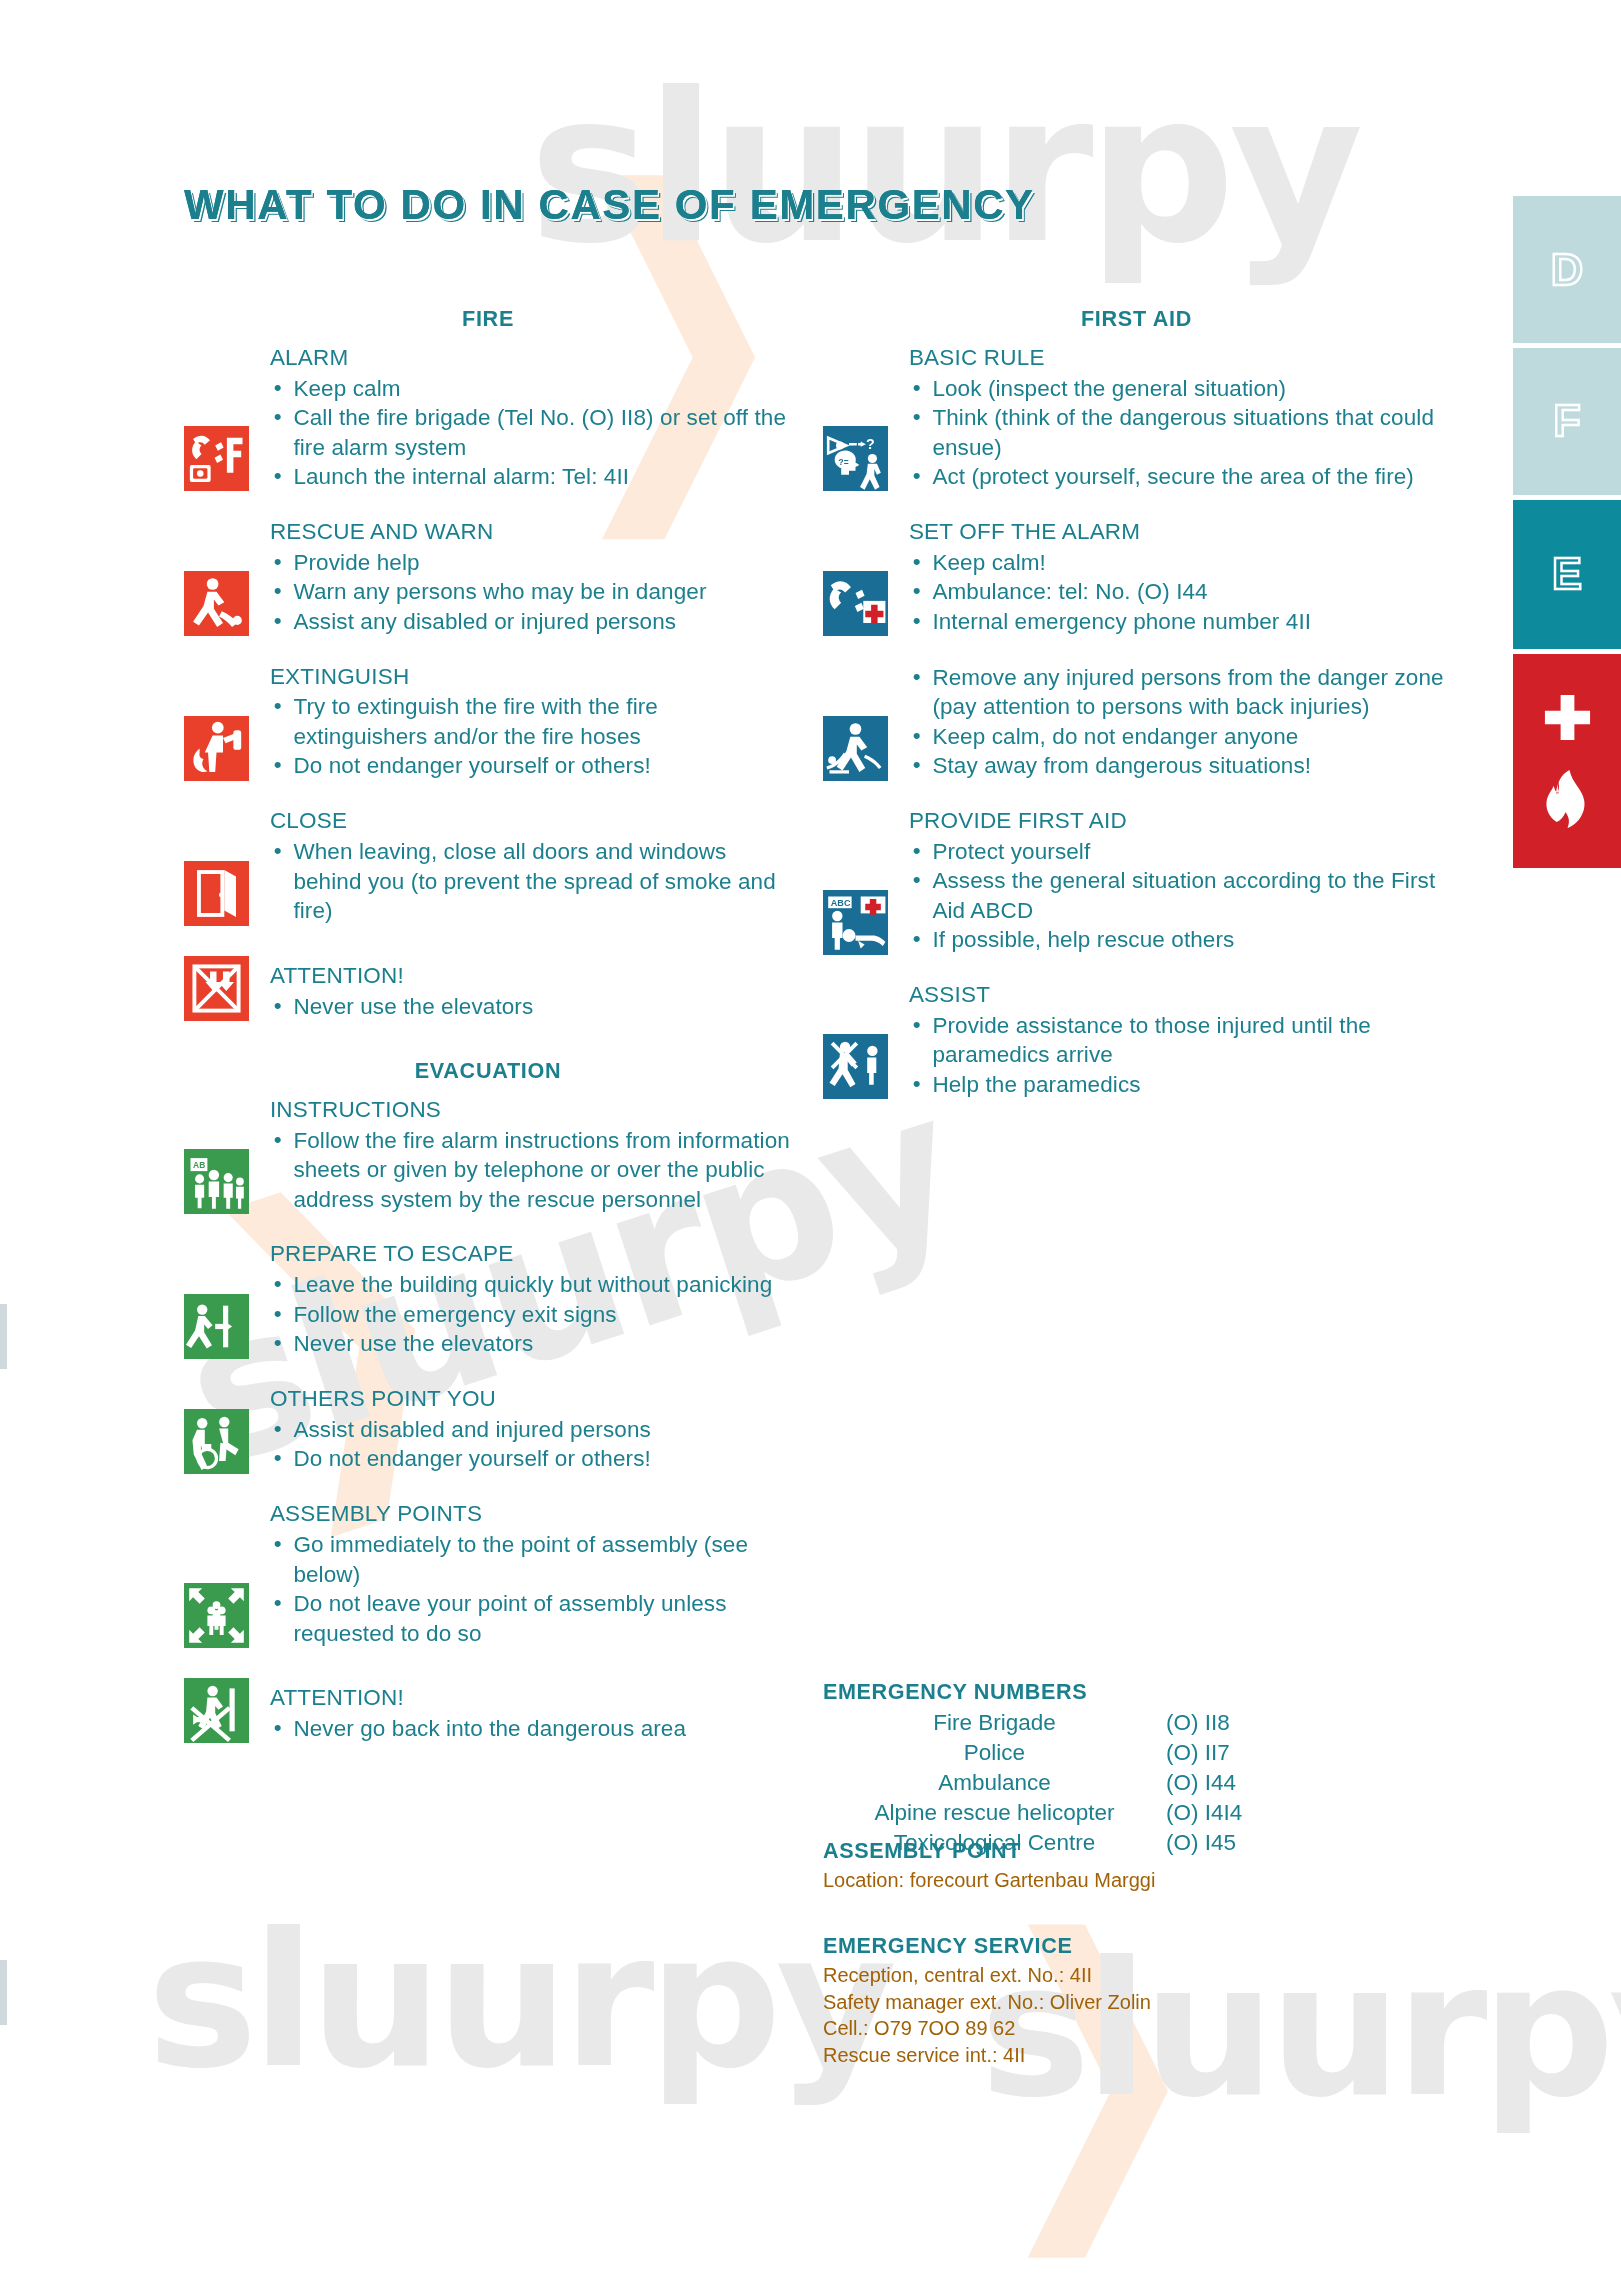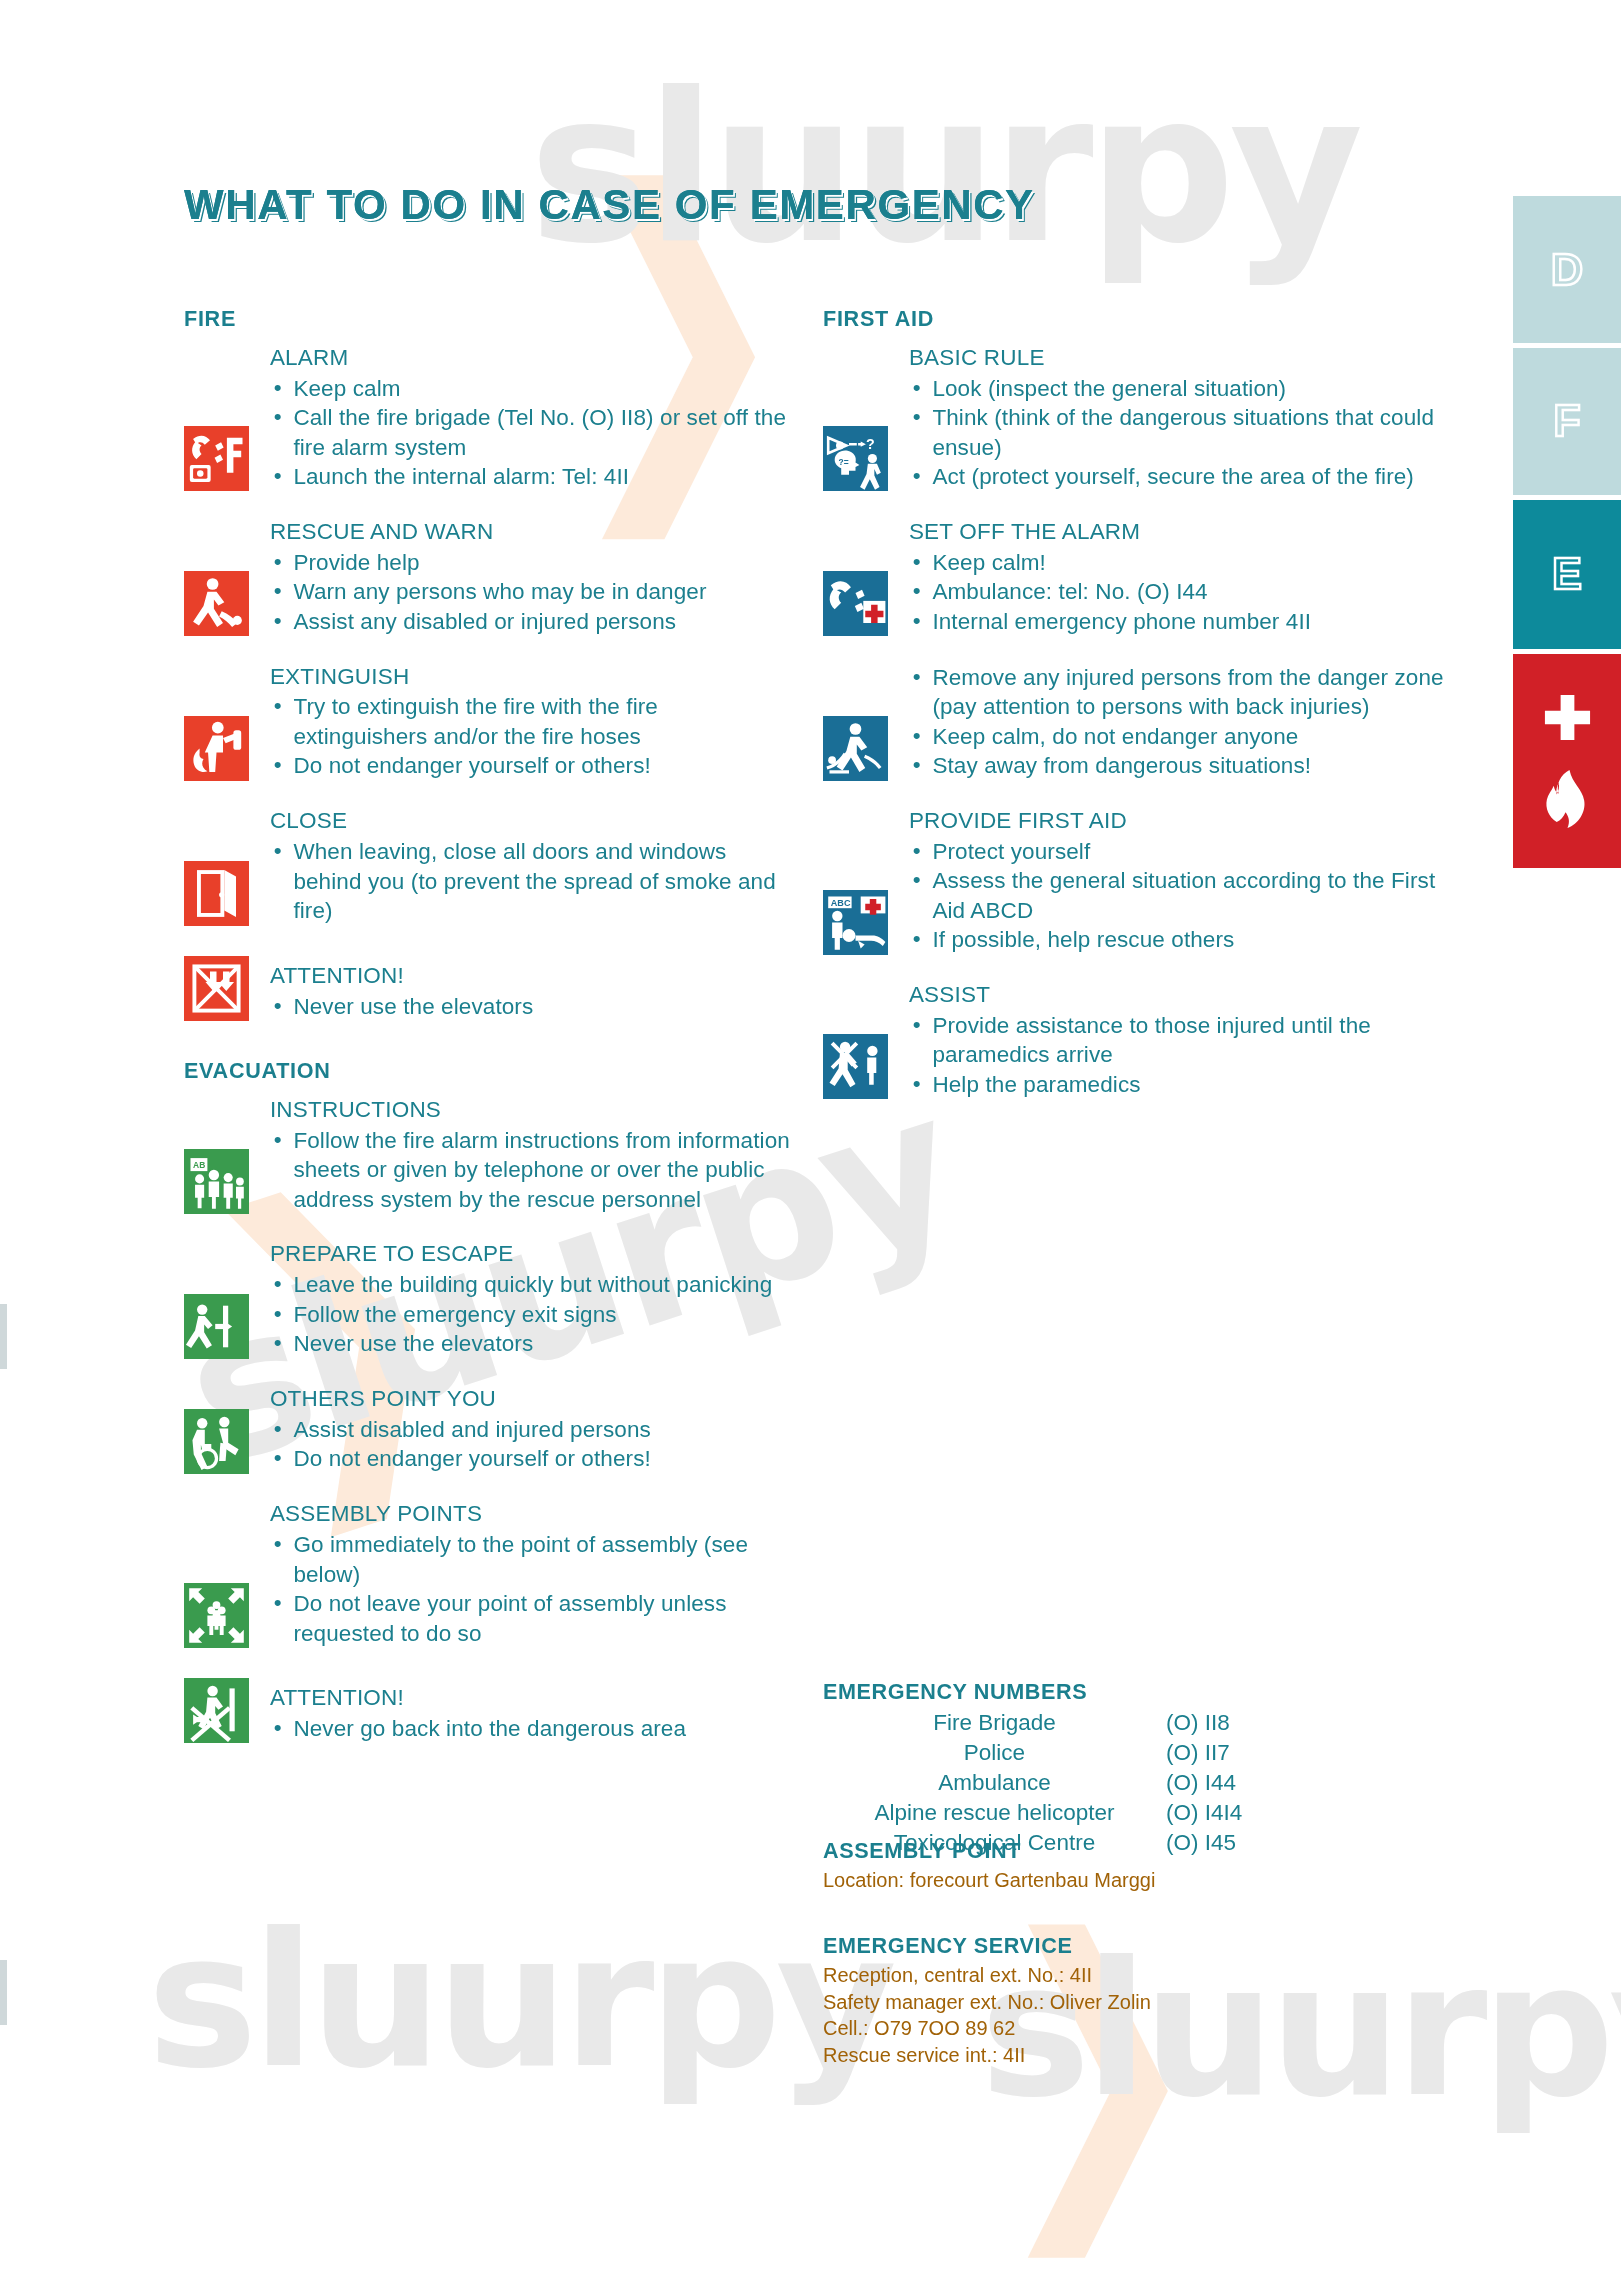--- a/index.html
+++ b/index.html
@@ -59,20 +59,21 @@
   .col { position:absolute; }
   .col-left  { left:184px; top:306px; width:608px; }
   .col-right { left:823px; top:306px; width:627px; }
 
   .section-head {
     font-size:21.6px;
     font-weight:700;
     letter-spacing:0.7px;
     color:#1b7f8e;
     margin-bottom:11.8px;
+    text-align:center;
   }
 
   .block { display:flex; align-items:flex-end; margin-bottom:26.5px; }
   .block .icon-wrap { width:82px; flex:0 0 82px; padding-top:3.9px; }
   .block .body { flex:1; padding-left:3.9px; }
 
   .blk-title {
     font-size:22.5px;
     color:#1b7f8e;
     line-height:1.28;

